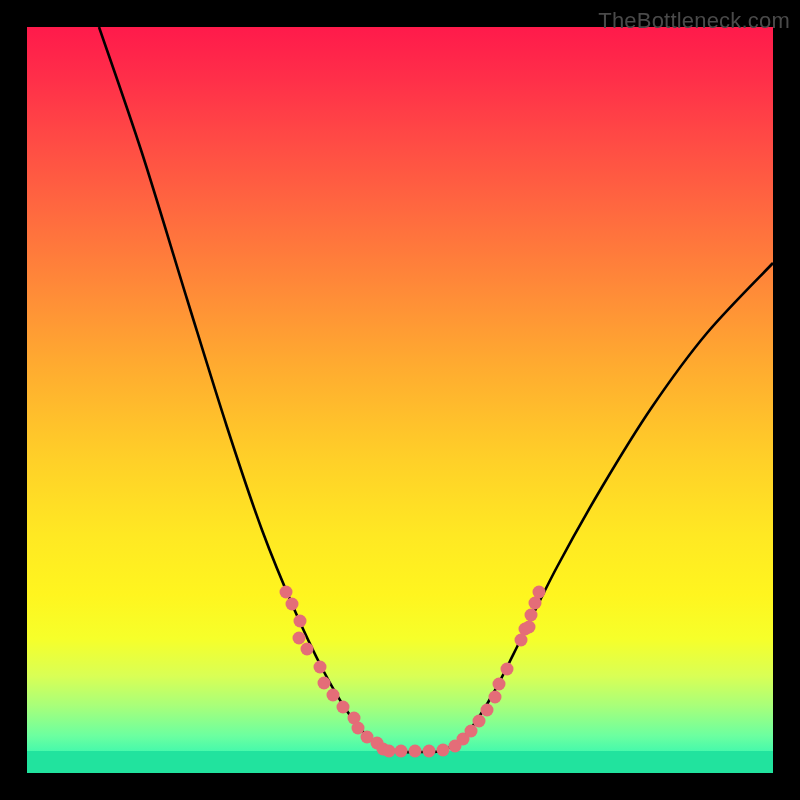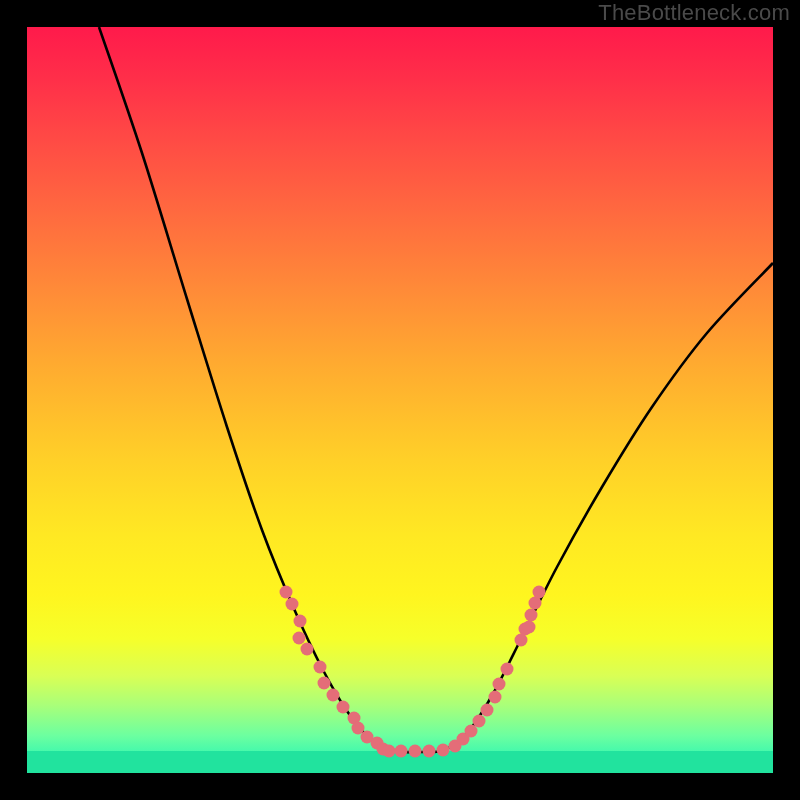--- a/index.html
+++ b/index.html
@@ -55,21 +55,21 @@
     bottom: 0;
     height: 22px;
     background: #21e39e;
   }
   .curve {
     position: absolute;
     inset: 0;
   }
   .attribution {
     position: absolute;
-    top: 0;
+    top: 8px;
     right: 10px;
     color: #4a4a4a;
     font-size: 22px;
     font-weight: 500;
     letter-spacing: 0.2px;
   }
 </style>
 </head>
 <body>
 

